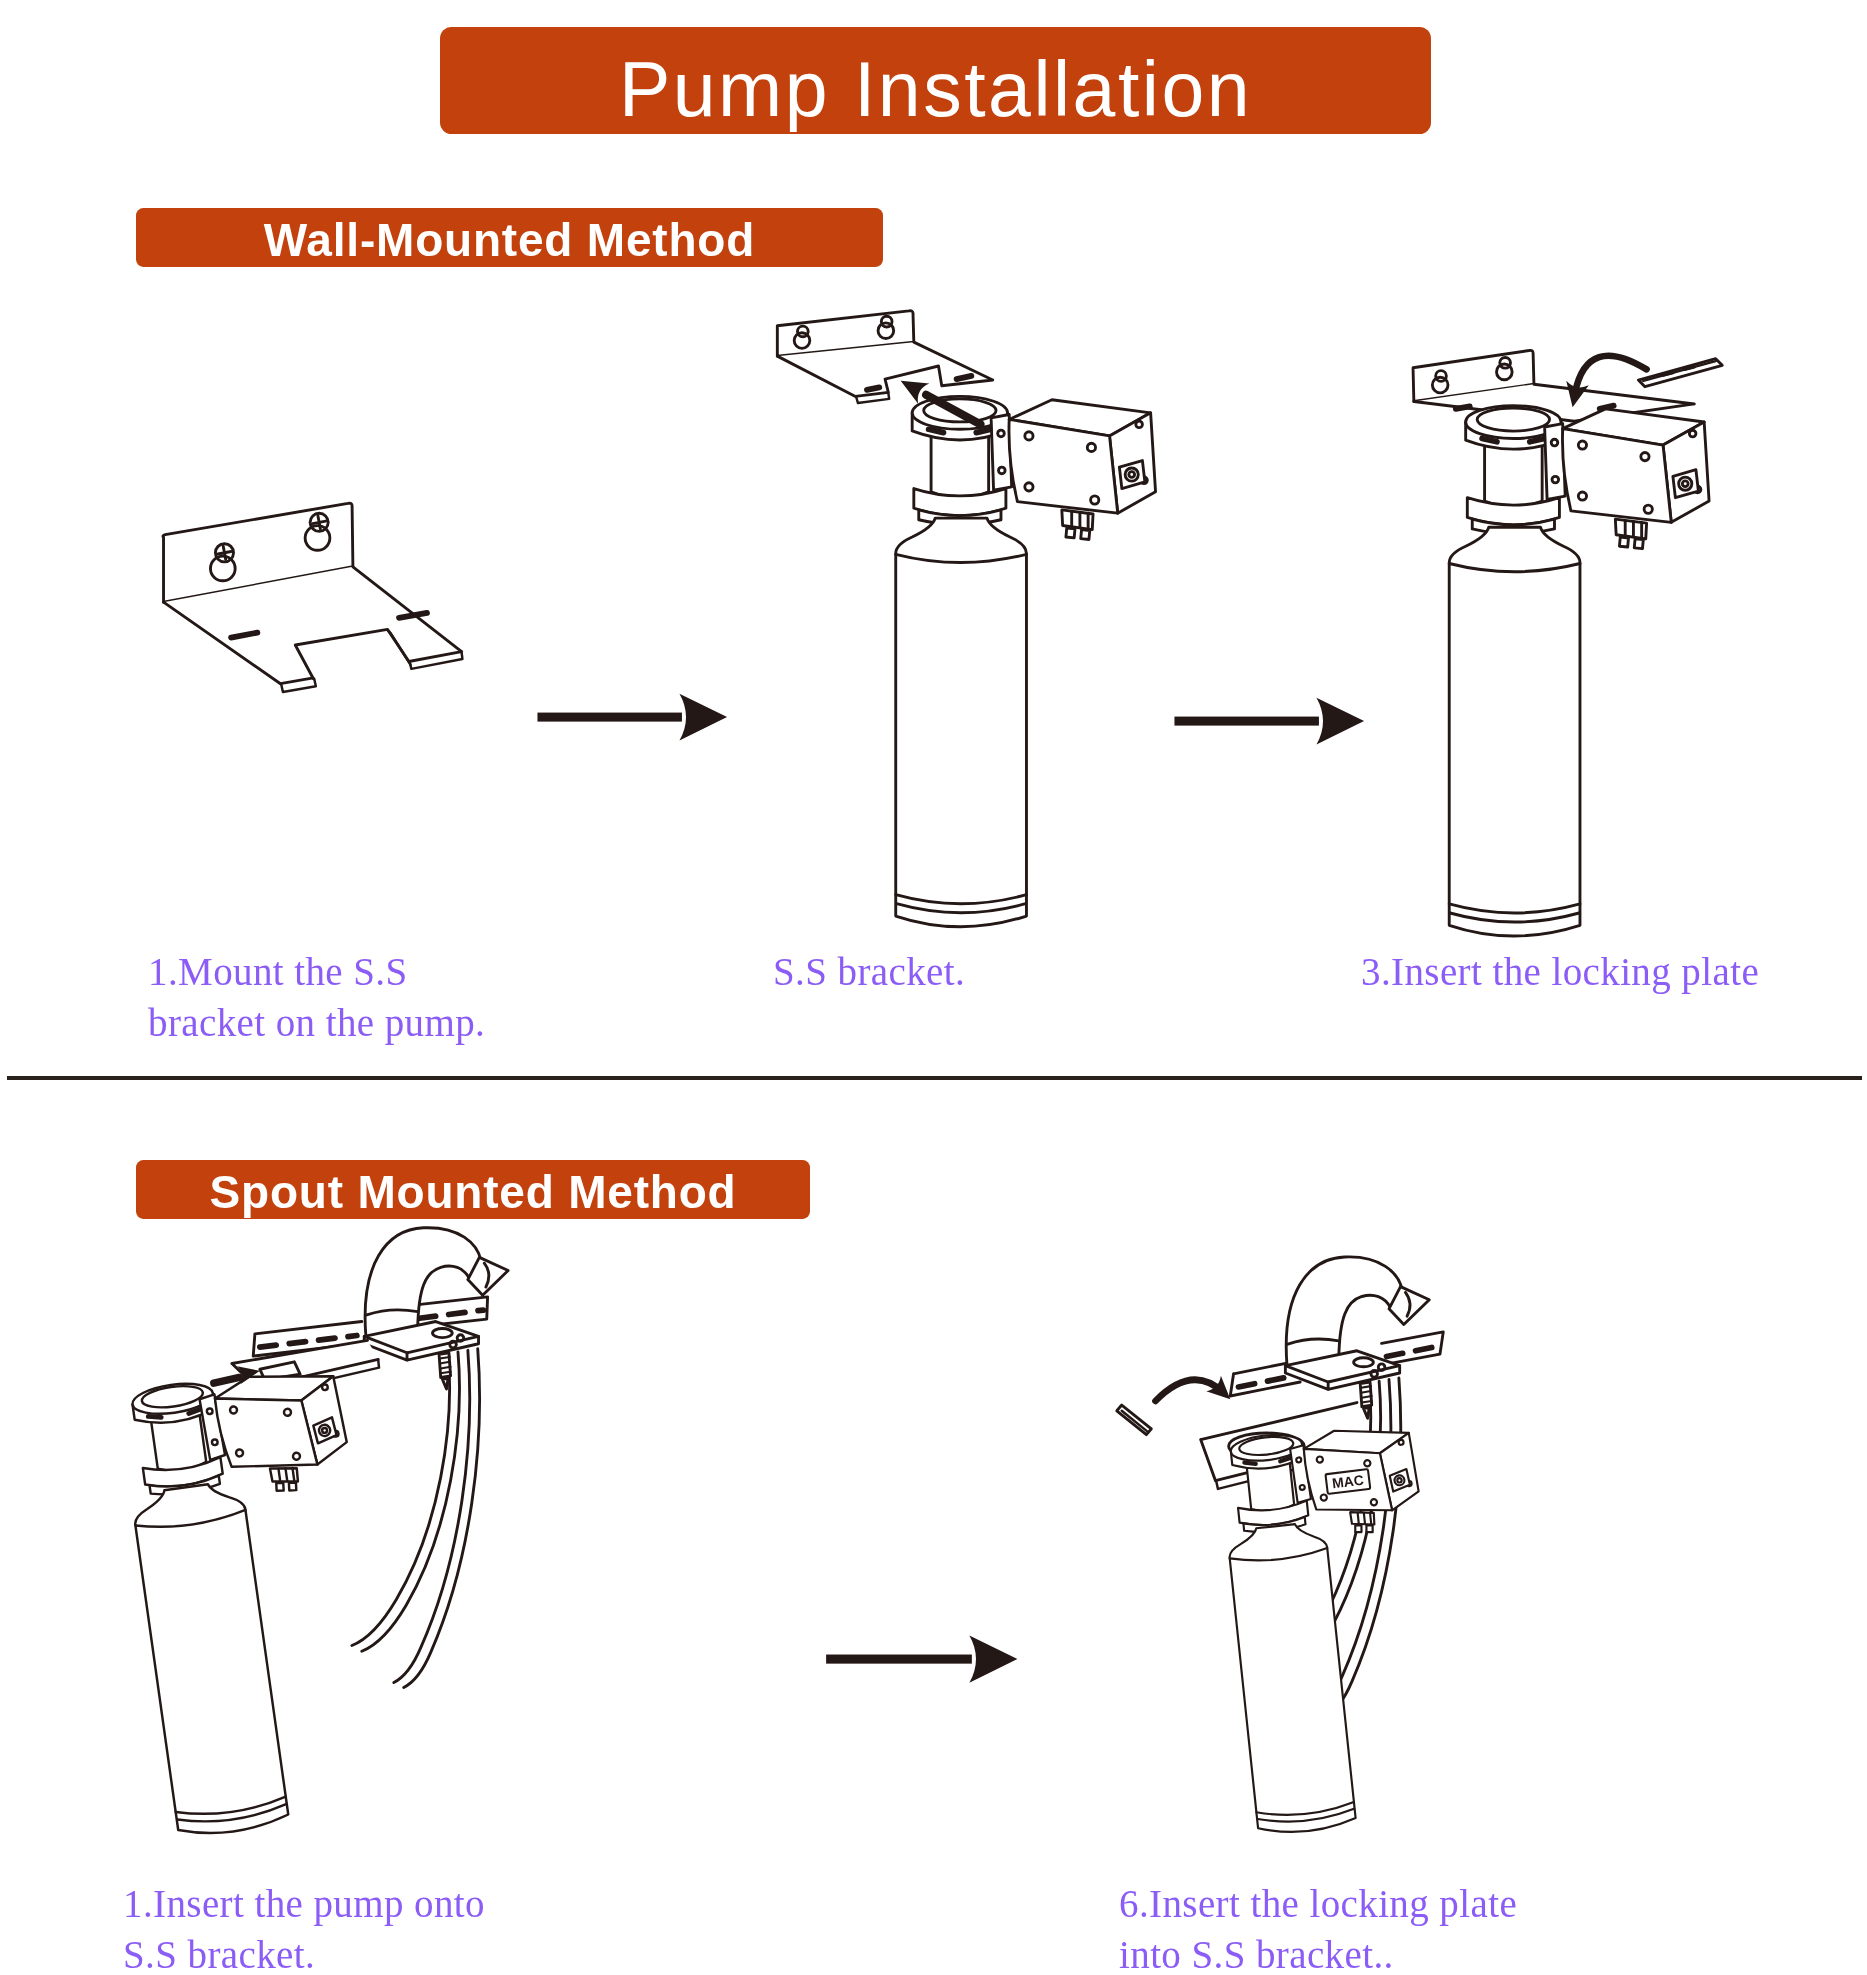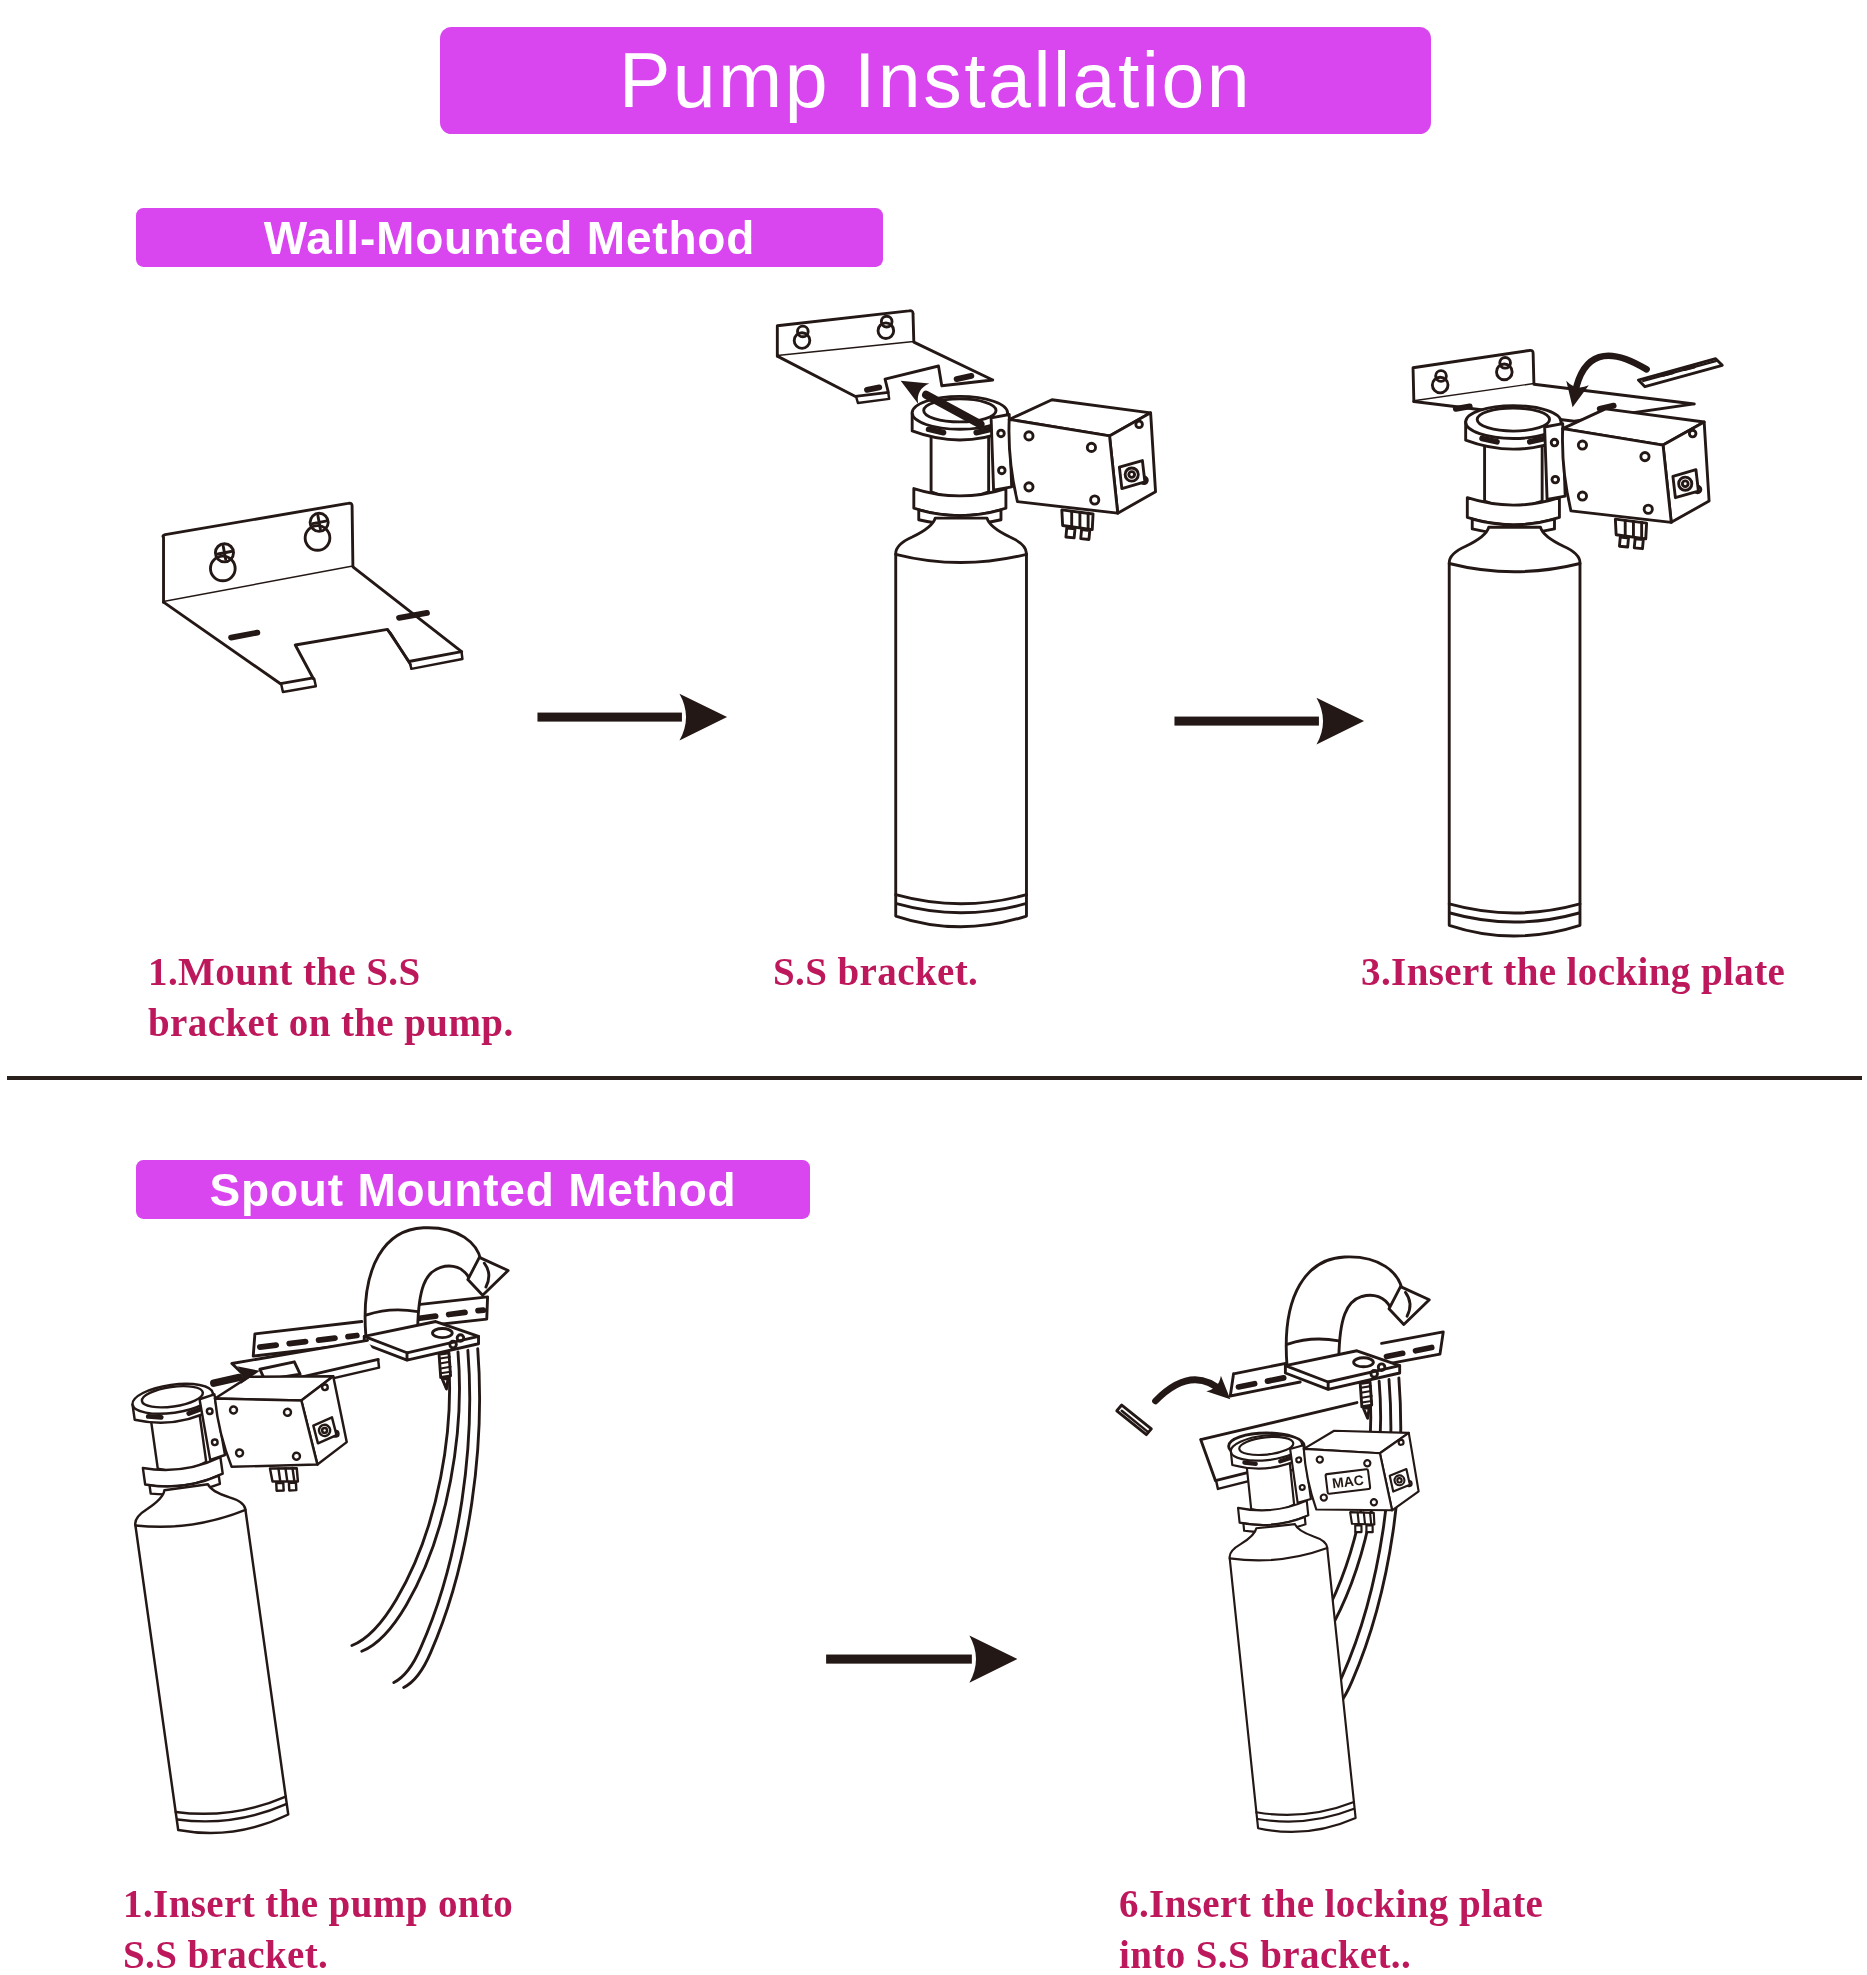--- a/index.html
+++ b/index.html
@@ -1,26 +1,26 @@
 <!DOCTYPE html>
 <html style="font-size:13px"><head>
 <meta charset="utf-8">
 <style>
   html,body{margin:0;padding:0;background:#ffffff;}
   .page{position:relative;width:1868px;height:1975px;background:#ffffff;overflow:hidden;
         font-family:"Liberation Sans",sans-serif;color:#231815;}
-  .panel{position:absolute;background:#d946ef;color:#ffffff;display:flex;
-         align-items:center;justify-content:center;}
+  .panel{position:absolute;background:#c2410c;color:#ffffff;display:flex;
+         align-items:flex-end;justify-content:center;}
   .title-box{left:440px;top:27px;width:991px;height:107px;border-radius:11.5px;
              font-size:77px;font-weight:500;letter-spacing:2.5px;}
   .heading-box{height:59px;border-radius:7.4px;font-size:46px;font-weight:bold;letter-spacing:0.8px;}
   .wall-heading{left:136px;top:208px;width:747px;}
   .spout-heading{left:136px;top:1160px;width:674px;}
-  .caption{position:absolute;font-family:"Liberation Serif",serif;font-weight:bold;
-           font-size:39px;line-height:1.3;color:#be185d;letter-spacing:0.4px;white-space:nowrap;}
+  .caption{position:absolute;font-family:"Liberation Serif",serif;font-weight:normal;
+           font-size:39px;line-height:1.3;color:#8b5cf6;letter-spacing:0.4px;white-space:nowrap;}
   .divider{position:absolute;left:6.6px;top:1076px;width:1855px;height:4.1px;background:#2a201c;}
   svg.diag{position:absolute;overflow:visible;}
   svg.hiddefs{position:absolute;width:0;height:0;}
 </style>
 </head>
 <body>
 
 <div class="page">
 
   <svg class="hiddefs" aria-hidden="true">

